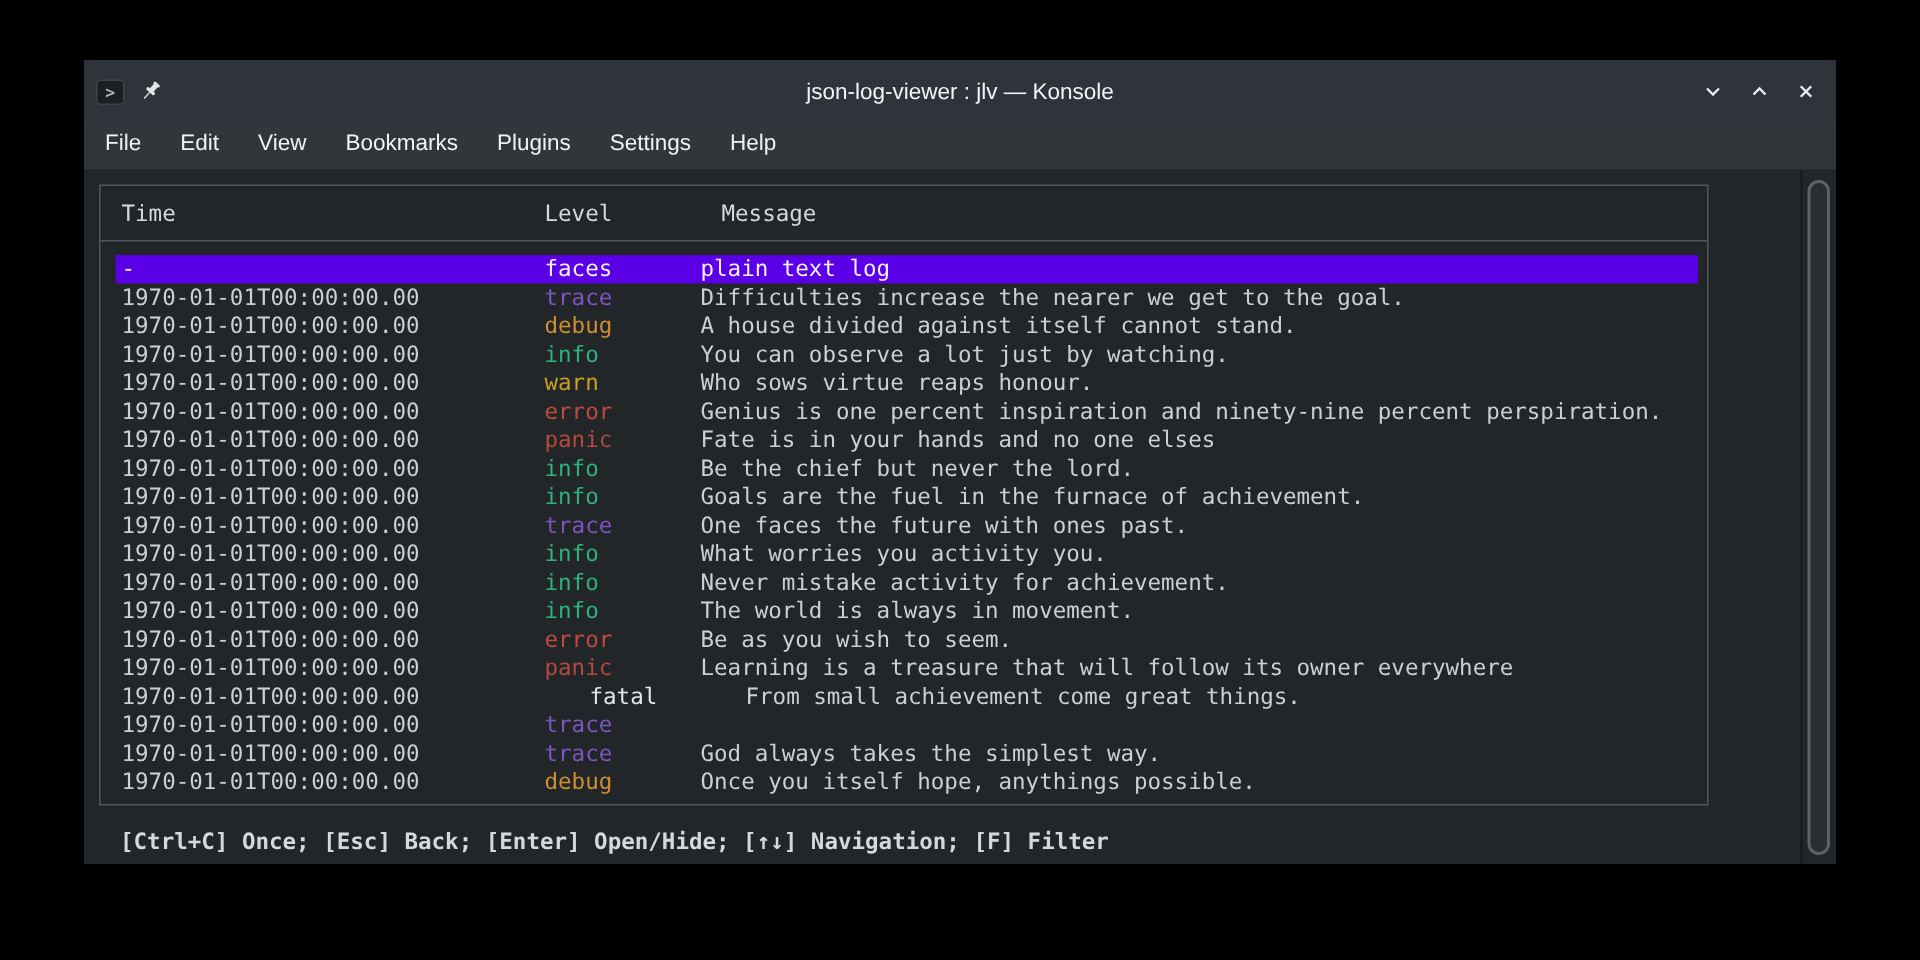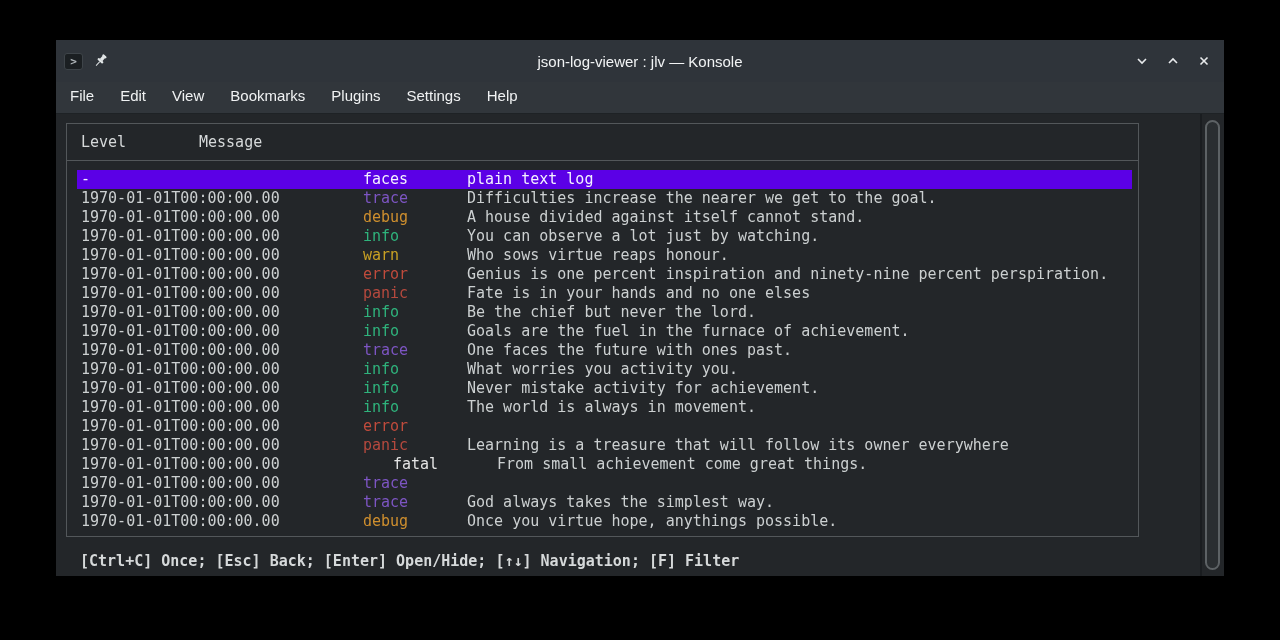--- a/index.html
+++ b/index.html
@@ -130,20 +130,21 @@
       <div class="menu-item">Bookmarks</div>
       <div class="menu-item">Plugins</div>
       <div class="menu-item">Settings</div>
       <div class="menu-item">Help</div>
     </div>
 
   <div class="terminal">
 
     <div class="log-table">
       <div class="tbl-header">
+        <div class="hdr-time">Time</div>
         <div class="hdr-level">Level</div>
         <div class="hdr-msg">Message</div>
       </div>
       <div class="rows" id="rows">
           <div class="row selected">
             <div class="cell cell-time">-</div>
             <div class="cell cell-level" style="color: rgb(244, 241, 255);">faces</div>
             <div class="cell cell-msg">plain text log</div>
           </div>
           <div class="row">
@@ -202,20 +203,21 @@
             <div class="cell cell-msg">Never mistake activity for achievement.</div>
           </div>
           <div class="row">
             <div class="cell cell-time">1970-01-01T00:00:00.00</div>
             <div class="cell cell-level" style="color: rgb(47, 179, 124);">info</div>
             <div class="cell cell-msg">The world is always in movement.</div>
           </div>
           <div class="row">
             <div class="cell cell-time">1970-01-01T00:00:00.00</div>
             <div class="cell cell-level" style="color: rgb(192, 75, 60);">error</div>
+            <div class="cell cell-msg">Be as you wish to seem.</div>
           </div>
           <div class="row">
             <div class="cell cell-time">1970-01-01T00:00:00.00</div>
             <div class="cell cell-level" style="color: rgb(181, 73, 62);">panic</div>
             <div class="cell cell-msg">Learning is a treasure that will follow its owner everywhere</div>
           </div>
           <div class="row">
             <div class="cell cell-time">1970-01-01T00:00:00.00</div>
             <div class="cell cell-level" style="color: #e5e5e5; margin-left: 30px;">fatal</div>
             <div class="cell cell-msg">From small achievement come great things.</div>
@@ -225,21 +227,21 @@
             <div class="cell cell-level" style="color: rgb(125, 85, 195);">trace</div>
           </div>
           <div class="row">
             <div class="cell cell-time">1970-01-01T00:00:00.00</div>
             <div class="cell cell-level" style="color: rgb(125, 85, 195);">trace</div>
             <div class="cell cell-msg">God always takes the simplest way.</div>
           </div>
           <div class="row">
             <div class="cell cell-time">1970-01-01T00:00:00.00</div>
             <div class="cell cell-level" style="color: rgb(207, 143, 46);">debug</div>
-            <div class="cell cell-msg">Once you virtue hope, anythings possible.</div>
+            <div class="cell cell-msg">Once you itself hope, anythings possible.</div>
           </div>
         </div>
     </div>
 
     <div class="status-bar">[Ctrl+C] Once; [Esc] Back; [Enter] Open/Hide; [↑↓] Navigation; [F] Filter</div>
 
     <div class="scroll-divider"></div>
     <div class="scrollbar-track">
       <div class="scrollbar-thumb"></div>
     </div>

